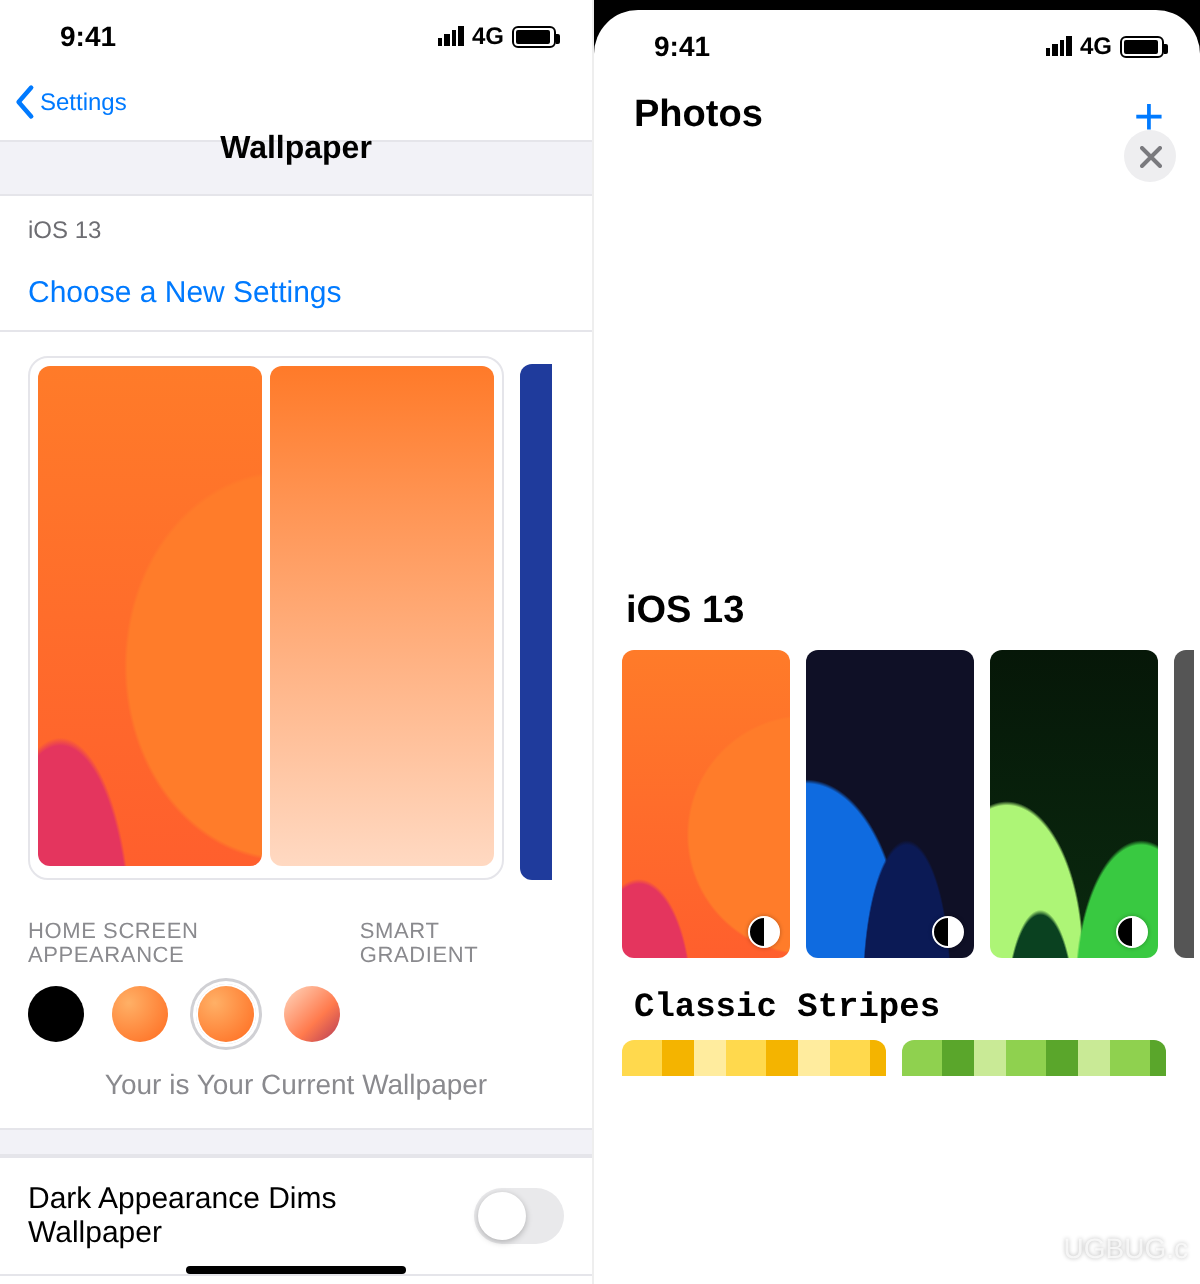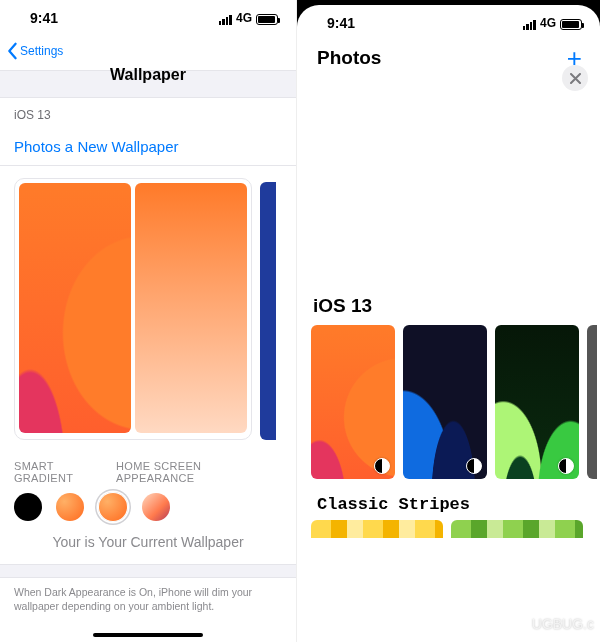--- a/index.html
+++ b/index.html
@@ -10,21 +10,21 @@
       position: relative;
     }
     .phone { height: 642px; background: #fff; position: relative; overflow: hidden; }
     .phone-left { width: 297px; border-right: 1px solid #eee; }
     .phone-right { width: 303px; background: #000; padding-top: 5px; }
     .phone-right-inner { background: #fff; height: 637px; border-radius: 22px 22px 0 0; overflow: hidden; position: relative; }
 
     
     .statusbar { height: 36px; display: flex; align-items: center; justify-content: space-between; padding: 0 18px 0 30px; font-weight: 600; font-size: 14px; }
     .sb-left { }
-    .sb-right { display: flex; align-items: flex-end; gap: 4px; }
+    .sb-right { display: flex; align-items: center; gap: 4px; }
     .sig { display: inline-flex; align-items: flex-end; gap: 1px; }
     .sig i { width: 2.5px; background: #000; display: block; }
     .sig i:nth-child(1){height:4px} .sig i:nth-child(2){height:6px} .sig i:nth-child(3){height:8px} .sig i:nth-child(4){height:10px}
     .net { font-size: 12px; font-weight: 600; }
     .batt { width: 22px; height: 11px; border: 1px solid #000; border-radius: 3px; position: relative; }
     .batt::before { content:''; position:absolute; left:1px; top:1px; bottom:1px; width:17px; background:#000; border-radius:1px; }
     .batt::after { content:''; position:absolute; right:-3px; top:3px; width:2px; height:5px; background:#000; border-radius:0 1px 1px 0; }
 
     
     .navbar { display: flex; align-items: center; padding: 6px 10px 10px 6px; }
@@ -117,48 +117,52 @@
       <svg viewBox="0 0 12 20">
           <path d="M10 2 L3 10 L10 18" stroke="#007aff" stroke-width="2.5" fill="none" stroke-linecap="round" stroke-linejoin="round"></path>
         </svg>
       <span>Settings</span>
     </div>
     <span class="nav-title">Wallpaper</span>
   </div>
 
   <div class="section-gap"></div>
   <div class="header-row">iOS 13</div>
-  <div class="list-row link">Photos a New Wallpaper</div>
+  <div class="list-row link">Choose a New Settings</div>
 
   <div class="preview-area">
     <div class="preview-card">
       <div class="preview wp-orange"></div>
       <div class="preview wp-orange-fade"></div>
     </div>
     <div class="preview-peek"></div>
   </div>
 
   <div class="appearance-row">
+    <span>HOME SCREEN APPEARANCE</span>
     <span>SMART GRADIENT</span>
-    <span>HOME SCREEN APPEARANCE</span>
   </div>
 
   <div class="swatches" id="swatches">
       <div class="sw" style="background: rgb(0, 0, 0);"></div>
       <div class="sw" style="background: radial-gradient(circle at 30% 30%, rgb(255, 176, 102), rgb(255, 106, 30));"></div>
       <div class="sw-ring">
         <div class="sw" style="background: radial-gradient(circle at 30% 30%, rgb(255, 176, 102), rgb(255, 106, 30));"></div>
       </div>
       <div class="sw" style="background: linear-gradient(135deg, rgb(255, 217, 192), rgb(255, 122, 77) 60%, rgb(178, 58, 89));"></div>
     </div>
 
   <div class="caption">Your is Your Current Wallpaper</div>
 
   <div class="section-gap" style="height:14px"></div>
 
+  <div class="toggle-row">
+    <span>Dark Appearance Dims Wallpaper</span>
+    <span class="switch"></span>
+  </div>
   <div class="footnote">When Dark Appearance is On, iPhone will dim your wallpaper depending on your ambient light.</div>
 
   <div class="home-ind"></div>
 </div>
 
 <div class="phone phone-right">
   <div class="phone-right-inner">
     <div class="statusbar">
       <span class="sb-left">9:41</span>
       <span class="sb-right">

